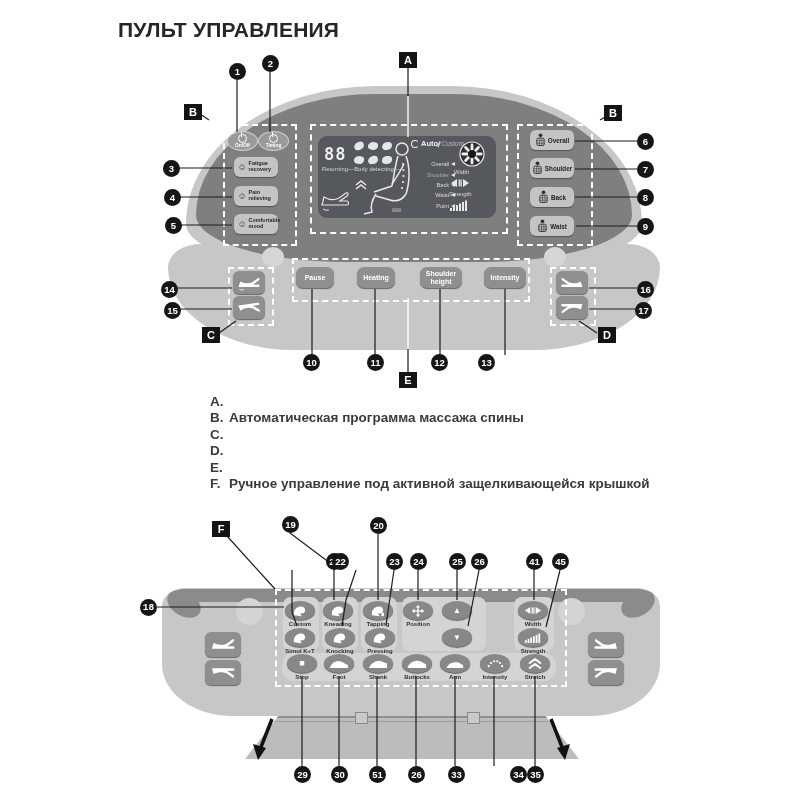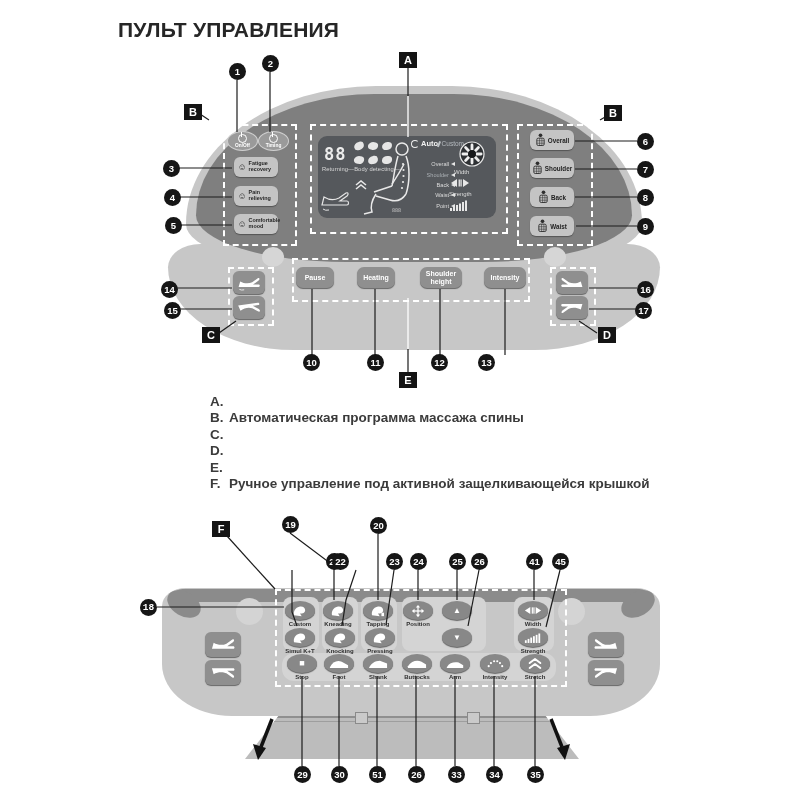--- a/index.html
+++ b/index.html
@@ -508,21 +508,21 @@
 <div class="co" style="left:410px;top:553px;">24</div>
 <div class="co" style="left:449px;top:553px;">25</div>
 <div class="co" style="left:471px;top:553px;">26</div>
 <div class="co" style="left:526px;top:553px;">41</div>
 <div class="co" style="left:552px;top:553px;">45</div>
 <div class="co" style="left:294px;top:766px;">29</div>
 <div class="co" style="left:331px;top:766px;">30</div>
 <div class="co" style="left:369px;top:766px;">51</div>
 <div class="co" style="left:408px;top:766px;">26</div>
 <div class="co" style="left:448px;top:766px;">33</div>
-<div class="co" style="left:486px;top:766px;text-align:center;">34</div>
+<div class="co" style="left:510px;top:766px;text-align:center;">34</div>
 <div class="co" style="left:527px;top:766px;">35</div>
 
 <svg class="ovl" width="800" height="800" viewBox="0 0 800 800">
   <g stroke="#1c1c1c" stroke-width="1.2" fill="none">
     <path d="M237,80 V132"></path>
       <path d="M270,72 V132"></path>
       <path d="M408,68 V96"></path>
     <path d="M197,112 L209,120"></path>
       <path d="M612,113 L600,120"></path>
     <path d="M172,168 H232"></path>

